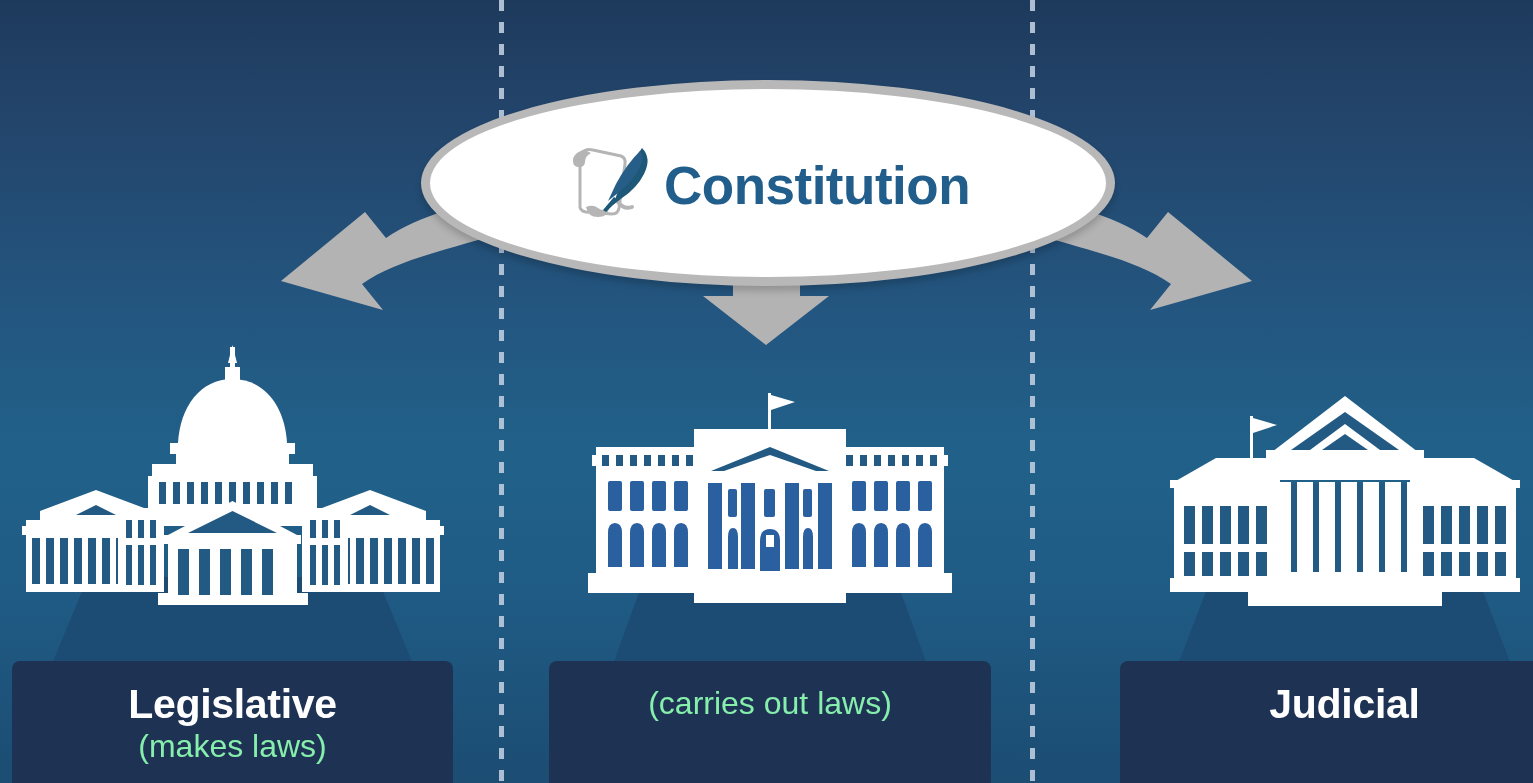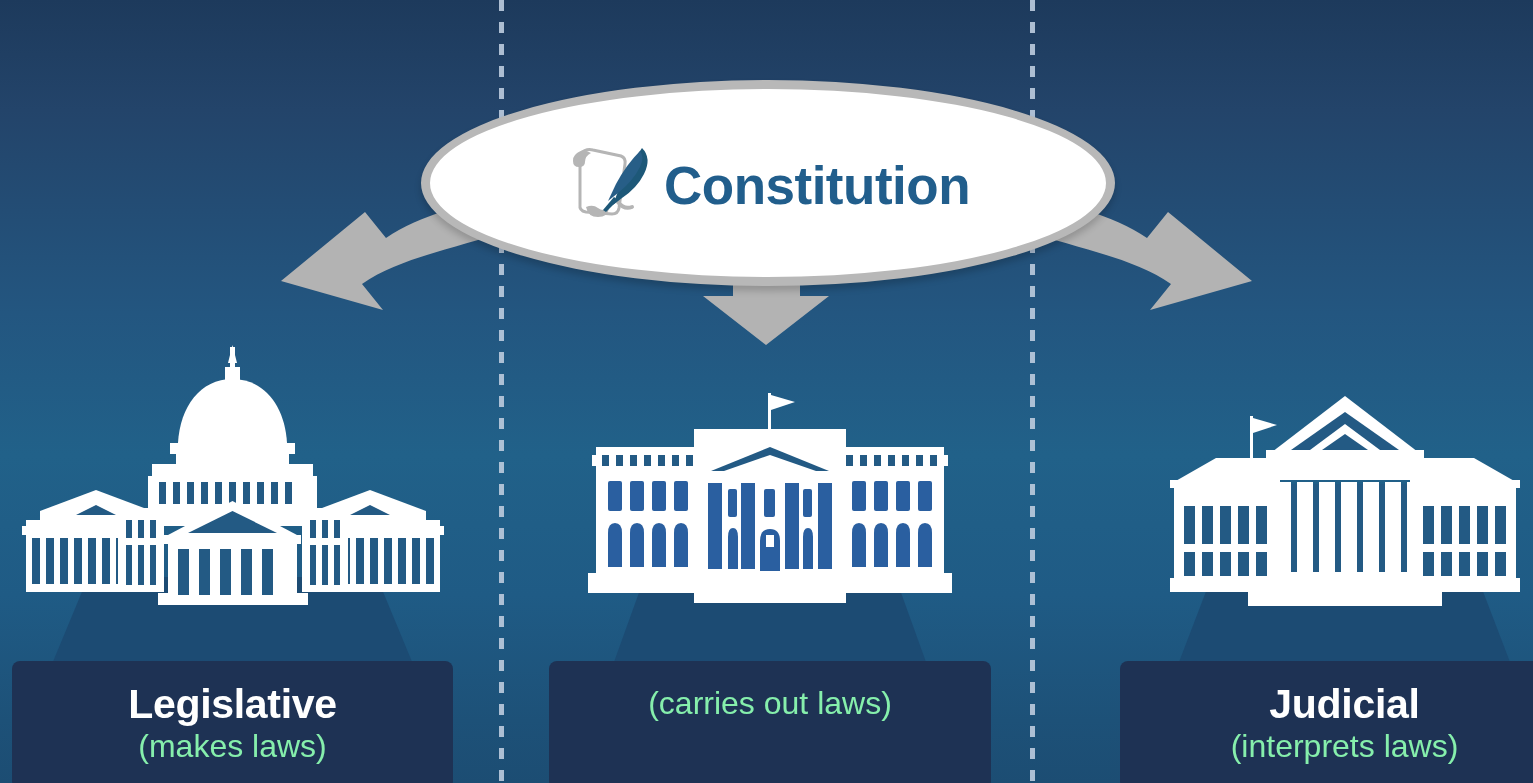--- a/index.html
+++ b/index.html
@@ -472,17 +472,16 @@
         <rect x="269" y="162" width="11" height="24"></rect>
         <rect x="287" y="162" width="11" height="24"></rect>
         <rect x="305" y="162" width="11" height="24"></rect>
         <rect x="323" y="162" width="11" height="24"></rect>
         <rect x="341" y="162" width="11" height="24"></rect>
       </g>
     </svg>
 
     <div class="label-box">
       <span class="label-title">Judicial</span>
-      <span class="label-sub">(interprets laws)</span>
     </div>
   </div>
 
 </div>
 
 </body></html>

